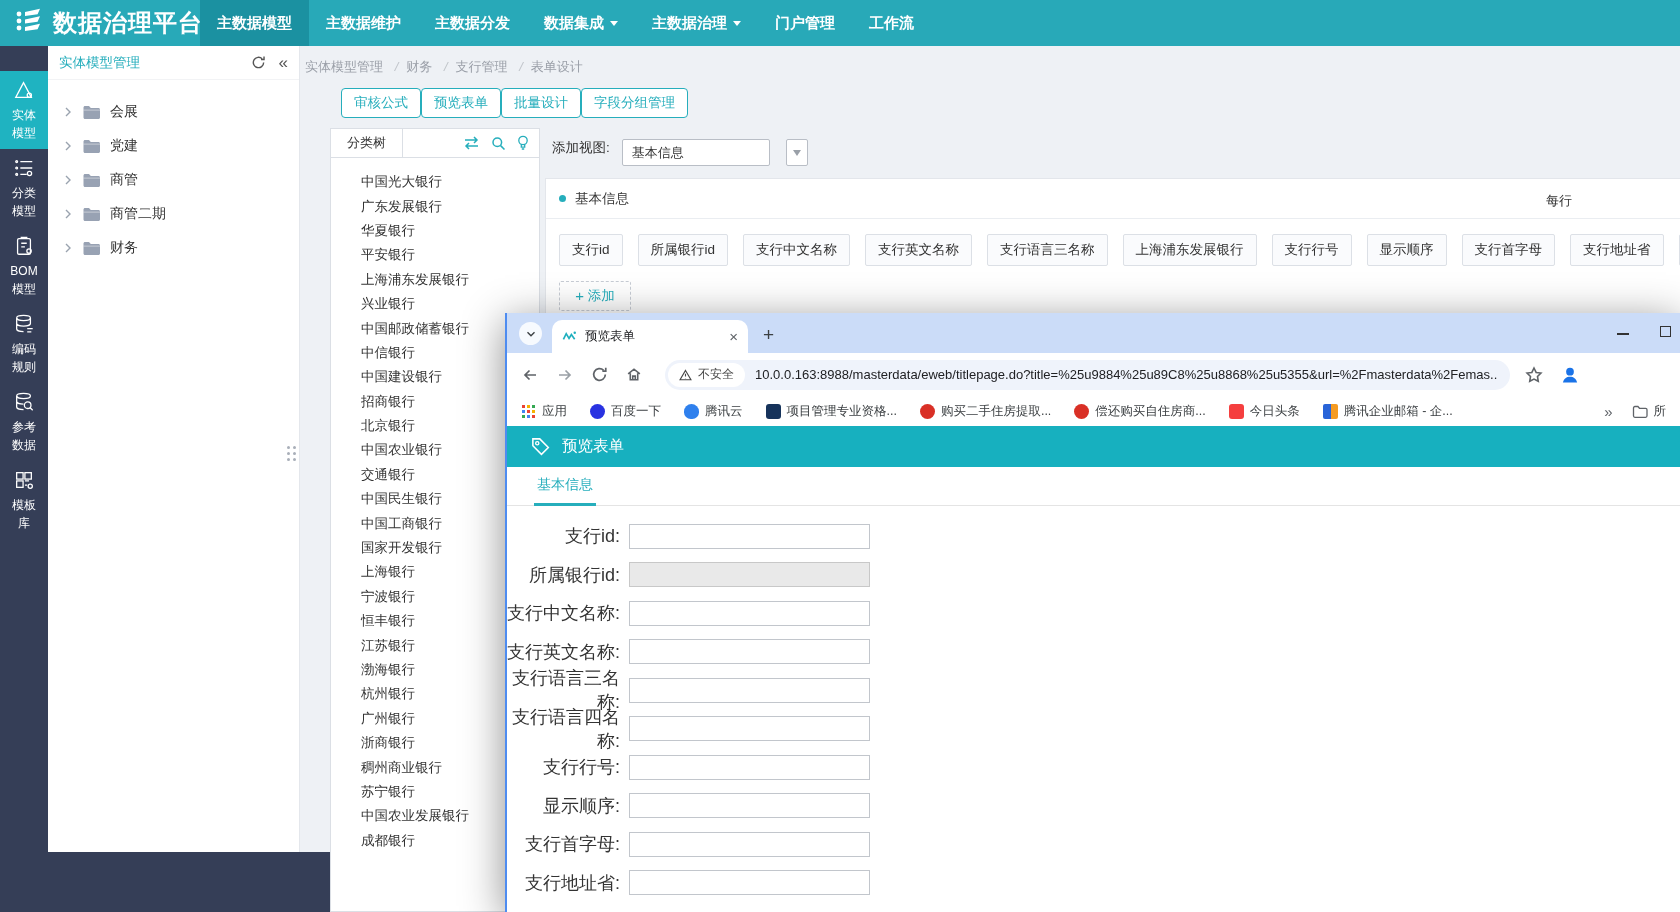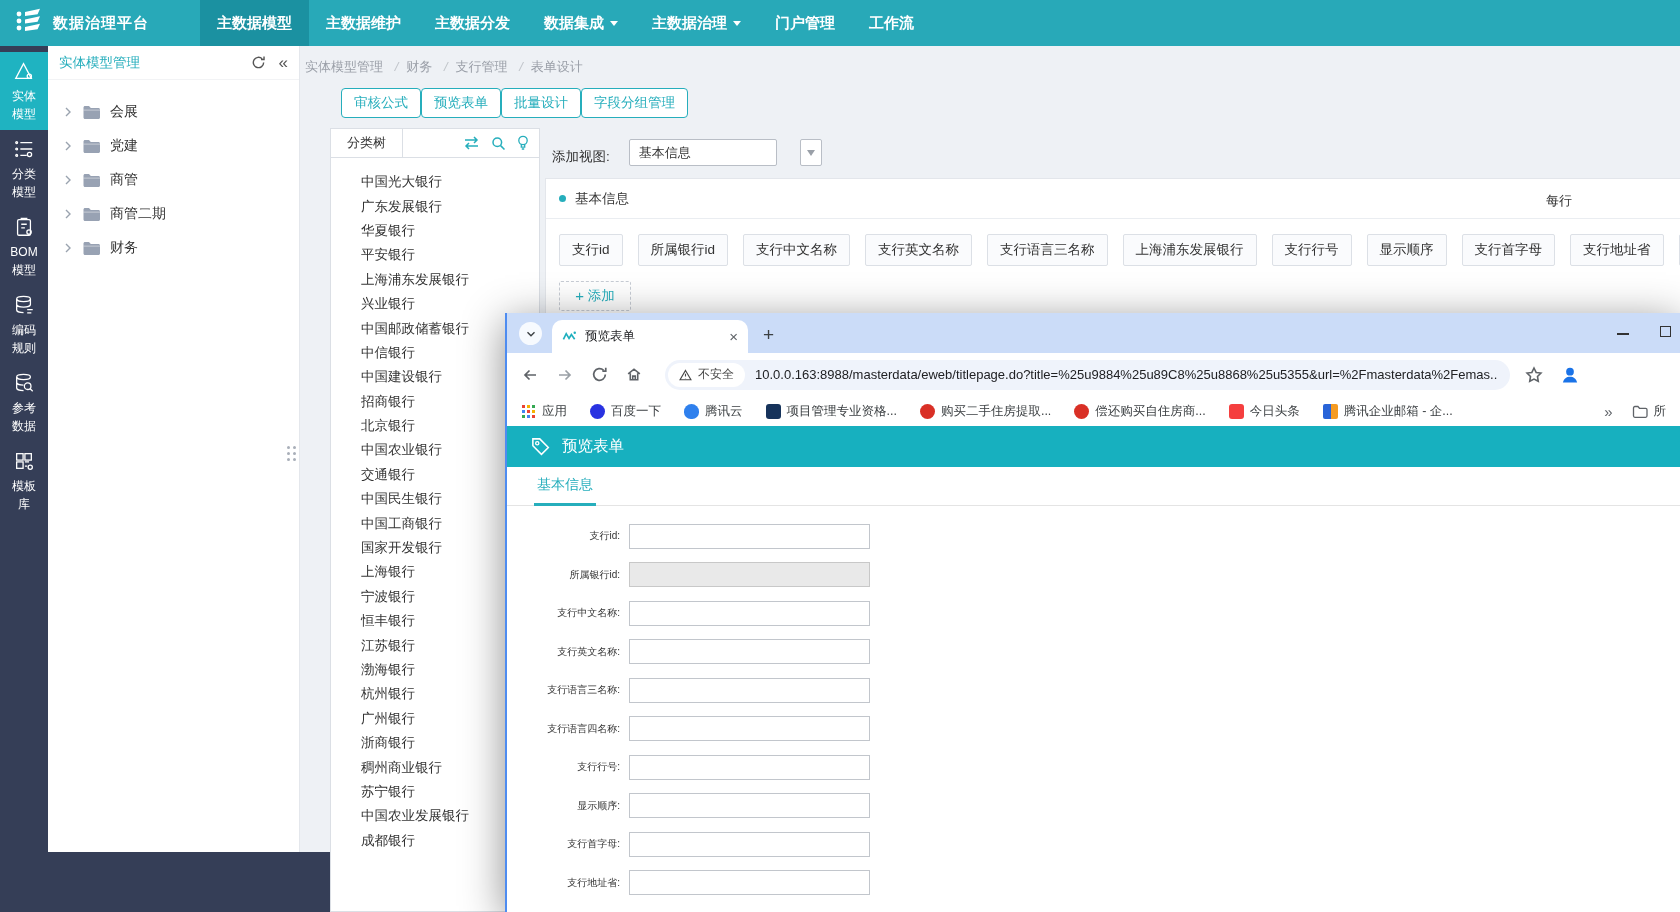--- a/index.html
+++ b/index.html
@@ -3,29 +3,29 @@
 <meta charset="utf-8">
 <style>
   *{margin:0;padding:0;box-sizing:border-box}
   html,body{width:1680px;height:912px;overflow:hidden}
   body{font-family:"Liberation Sans","DejaVu Sans",sans-serif}
   .stage{position:relative;width:1680px;height:912px;background:#353E57;overflow:hidden}
 
   
   .topbar{position:absolute;left:0;top:0;width:100%;height:46px;background:#28A9B8;display:flex;align-items:center;z-index:30}
   .logo{display:flex;align-items:center;gap:9px;padding:0 14px;width:200px;flex:none}
-  .logo-text{color:#fff;font-size:15px;font-weight:bold;letter-spacing:1px;white-space:nowrap}
+  .logo-text{color:#fff;font-size:24px;font-weight:bold;letter-spacing:1px;white-space:nowrap}
   .topnav{display:flex;height:100%}
   .nav-item{display:flex;align-items:center;gap:6px;padding:0 17px;color:#fff;font-size:15px;font-weight:bold;cursor:pointer;white-space:nowrap}
   .nav-item.active{background:#1B91A1}
   .ncaret{display:none;width:0;height:0;border:4px solid transparent;border-top:5px solid #fff;margin-top:5px}
   .ncaret.show{display:block}
 
   
-  .side{position:absolute;left:0;top:46px;width:48px;bottom:0;background:#353E57;z-index:25;display:flex;flex-direction:column;align-items:center;padding-top:6px}
+  .side{position:absolute;left:0;top:46px;width:48px;bottom:0;background:#353E57;z-index:25;display:flex;flex-direction:column;align-items:center;padding-top:25px}
   .side-item{width:48px;padding:8px 0 9px;display:flex;flex-direction:column;align-items:center;gap:4px;color:#fff;font-size:12px;line-height:14px;cursor:pointer;text-align:center}
   .side-item.active{background:#1FB3C1}
   .side-item svg{width:22px;height:22px;stroke:#fff;fill:none;stroke-width:1.4}
 
   
   .appbg{position:absolute;left:48px;top:46px;width:1632px;height:806px;background:#EEF1F5;z-index:1}
   .darkband{position:absolute;left:0;top:852px;width:330px;height:60px;background:#353E57;z-index:2}
 
   
   .tree{position:absolute;left:48px;top:46px;width:252px;height:806px;background:#fff;border-right:1px solid #E4E7EC;z-index:3}
@@ -48,21 +48,21 @@
   
   .cat{position:absolute;left:330px;top:128px;width:210px;height:784px;background:#fff;border:1px solid #DBDFE5;z-index:3}
   .cat-head{height:29px;border-bottom:1px solid #DBDFE5;display:flex;align-items:center}
   .cat-tab{height:100%;display:flex;align-items:center;padding:0 16px;font-size:13px;color:#333;border-right:1px solid #DBDFE5;cursor:pointer;background:#fff}
   .cat-icons{margin-left:auto;display:flex;gap:11px;padding-right:10px;align-items:center}
   .cat-icons svg{cursor:pointer}
   .banks{padding-top:12px}
   .bank{height:24.4px;display:flex;align-items:center;padding-left:30px;font-size:13.5px;color:#333;cursor:pointer;white-space:nowrap}
 
   
-  .addview{position:absolute;left:552px;top:139px;display:flex;align-items:flex-end;gap:19px;z-index:3}
+  .addview{position:absolute;left:552px;top:139px;display:flex;align-items:flex-start;gap:12px;z-index:3}
   .av-label{font-size:13.5px;color:#333}
   .av-select{width:148px;height:27px;border:1px solid #B9BEC6;background:#fff;border-radius:2px;display:flex;align-items:center;padding:0 9px;font-size:13px;color:#333;cursor:pointer}
   .av-arrowbox{width:22px;height:27px;border:1px solid #B9BEC6;background:#fff;border-radius:2px;display:flex;align-items:center;justify-content:center;margin-left:4px;cursor:pointer}
   .tri-down{width:0;height:0;border:4.5px solid transparent;border-top:6px solid #9AA0A8;margin-top:5px}
   .section{position:absolute;left:545px;top:178px;width:1160px;height:560px;background:#fff;border:1px solid #E3E6EB;z-index:3}
   .sec-head{height:40px;border-bottom:1px solid #EAEDF1;display:flex;align-items:center;padding:0 13px;position:relative}
   .sec-dot{width:7px;height:7px;border-radius:50%;background:#26AEBC;margin-right:9px}
   .sec-title{font-size:13.5px;color:#333}
   .per-row{position:absolute;left:1000px;top:13px;font-size:13px;color:#333;white-space:nowrap}
   .chips{display:flex;gap:15px;padding:15px 13px;white-space:nowrap}
@@ -113,21 +113,21 @@
   .bm-more{margin-left:auto;color:#5F6368;font-size:15px;cursor:pointer}
   .bm-more::before{content:"\00BB"}
   .bm-folder{display:flex;align-items:center;gap:6px;margin-left:19px;font-size:12.5px;color:#3C4043;cursor:pointer;white-space:nowrap}
 
   .pheader{height:41px;background:#17B0BF;display:flex;align-items:center;padding:0 23px;gap:11px}
   .pheader-title{color:#fff;font-size:15.5px}
   .ptabs{height:39px;border-bottom:1px solid #E4E4E4;position:relative}
   .ptab{position:absolute;left:27px;top:0;height:39px;display:flex;align-items:center;font-size:14px;color:#26AEBC;border-bottom:3px solid #26AEBC;padding:0 3px;cursor:pointer}
   .pform{padding-top:11px}
   .frow{height:38.5px;display:flex;align-items:center}
-  .flabel{width:113px;text-align:right;font-size:10px;color:#333;margin-right:9px;flex:none}
+  .flabel{width:113px;text-align:right;font-size:18px;color:#333;margin-right:9px;flex:none}
   .finp{width:241px;height:25px;border:1px solid #C2C6CC;background:#fff;cursor:text}
   .finp.disabled{background:#E9E9E9;border-color:#C8C8C8;cursor:default}
 </style>
 </head>
 <body>
 
 <div class="stage">
 
   <div class="topbar">
     <div class="logo">

